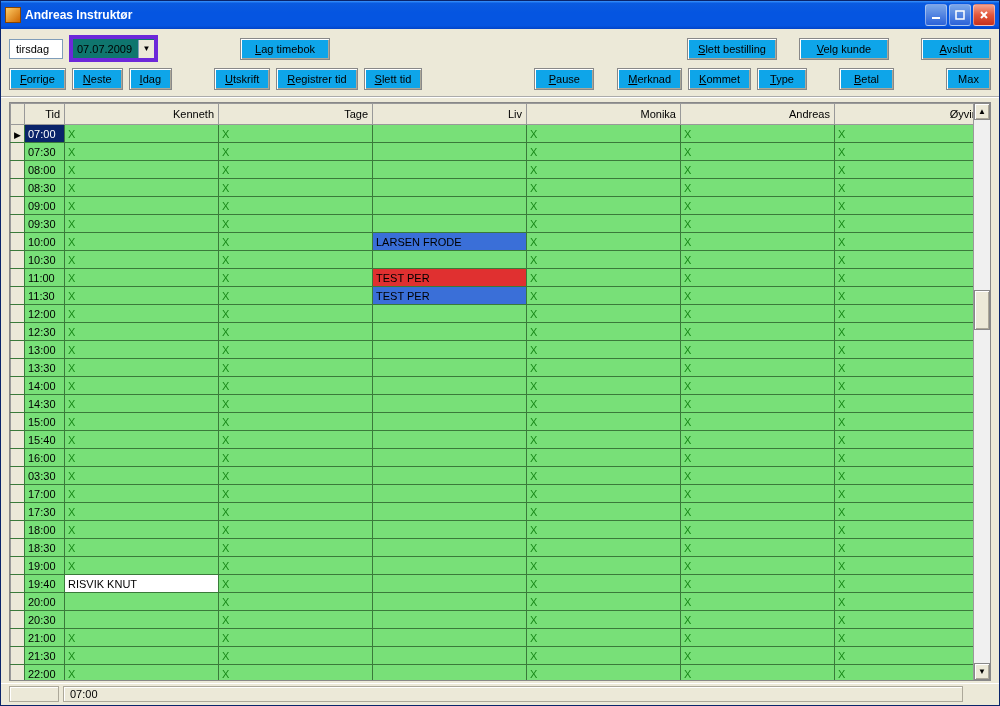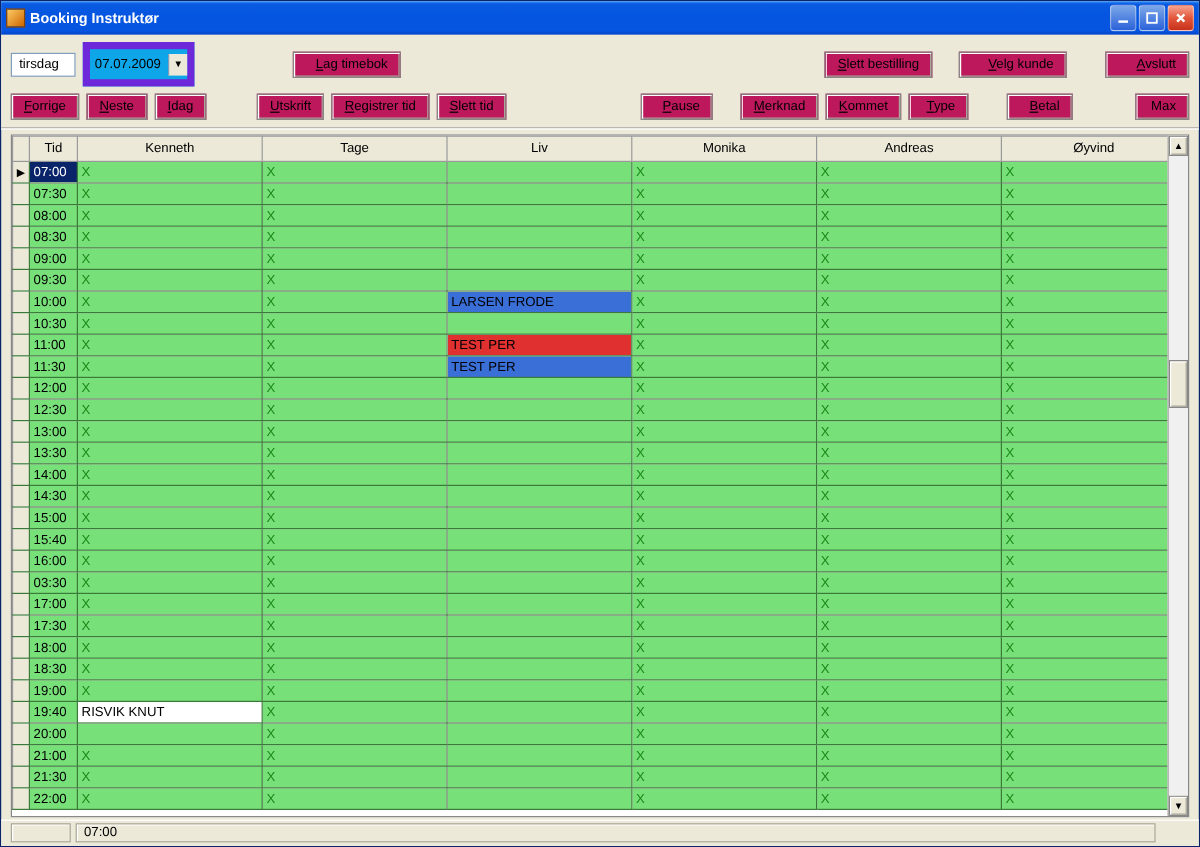--- a/index.html
+++ b/index.html
@@ -58,42 +58,42 @@
   .tb-row .spacer { flex:1; }
   .day-label {
     border:1px solid #7f9db9;
     background:white;
     padding:2px 6px;
     min-width:54px;
     height:20px;
     display:flex; align-items:center;
   }
   .date-combo {
-    border:6px solid #6d28d9;
-    background:#0ea5e9;
-    height:37px;
+    border:4px solid #6d28d9;
+    background:#0f766e;
+    height:27px;
     display:flex; align-items:center;
     padding-left:4px;
   }
   .date-combo .dd {
     width:16px; height:18px;
     border-left:1px solid #7f9db9;
     background:#ece9d8;
     display:flex; align-items:center; justify-content:center;
     font-size:8px;
   }
   .btn {
-    background:#be185d;
+    background:#0ea5e9;
     border:1px solid #888;
     box-shadow: inset 1px 1px 0 #fff, inset -1px -1px 0 #aca899;
     padding: 3px 10px;
     height:22px;
     cursor:pointer;
     font-size:11px;
-    text-align:right;
+    text-align:center;
     white-space:nowrap;
   }
   .btn.wide { min-width:90px; }
   .btn u { text-decoration: underline; }
   .grid-wrap {
     flex:1;
     margin:4px 8px 2px 8px;
     display:flex;
     border:1px solid #888;
     background:white;
@@ -106,21 +106,21 @@
   }
   table.schedule {
     border-collapse:collapse;
     width:100%;
     table-layout:fixed;
   }
   table.schedule th {
     background:#ece9d8;
     border:1px solid #999;
     font-weight:normal;
-    text-align:center;
+    text-align:right;
     padding:1px 4px;
     height:21px;
     font-size:11px;
   }
   table.schedule td {
     border-right:1px solid #3a7a3a;
     border-bottom:1px solid #3a7a3a;
     height:18px;
     padding:0 3px;
     overflow:hidden;
@@ -179,21 +179,21 @@
     color:#000;
   }
 </style>
 </head>
 <body>
 
 <div class="window">
 
   <div class="titlebar">
     <div class="app-icon"></div>
-    <div class="title">Booking Instruktør</div>
+    <div class="title">Andreas Instruktør</div>
     <div class="win-btns">
       <div class="win-btn min">
           <svg width="10" height="10">
             <rect x="1" y="7" width="8" height="2" fill="white"></rect>
           </svg>
         </div>
       <div class="win-btn max">
           <svg width="10" height="10">
             <rect x="1" y="1" width="8" height="8" fill="none" stroke="white" stroke-width="1.5"></rect>
           </svg>
@@ -535,20 +535,30 @@
               <td class="time-cell">20:00</td>
               <td class="slot empty"></td>
               <td class="slot x"></td>
               <td class="slot empty"></td>
               <td class="slot x"></td>
               <td class="slot x"></td>
               <td class="slot x"></td>
             </tr>
             <tr>
               <td class="row-indicator"></td>
+              <td class="time-cell">20:30</td>
+              <td class="slot empty"></td>
+              <td class="slot x"></td>
+              <td class="slot empty"></td>
+              <td class="slot x"></td>
+              <td class="slot x"></td>
+              <td class="slot x"></td>
+            </tr>
+            <tr>
+              <td class="row-indicator"></td>
               <td class="time-cell">21:00</td>
               <td class="slot x"></td>
               <td class="slot x"></td>
               <td class="slot empty"></td>
               <td class="slot x"></td>
               <td class="slot x"></td>
               <td class="slot x"></td>
             </tr>
             <tr>
               <td class="row-indicator"></td>

